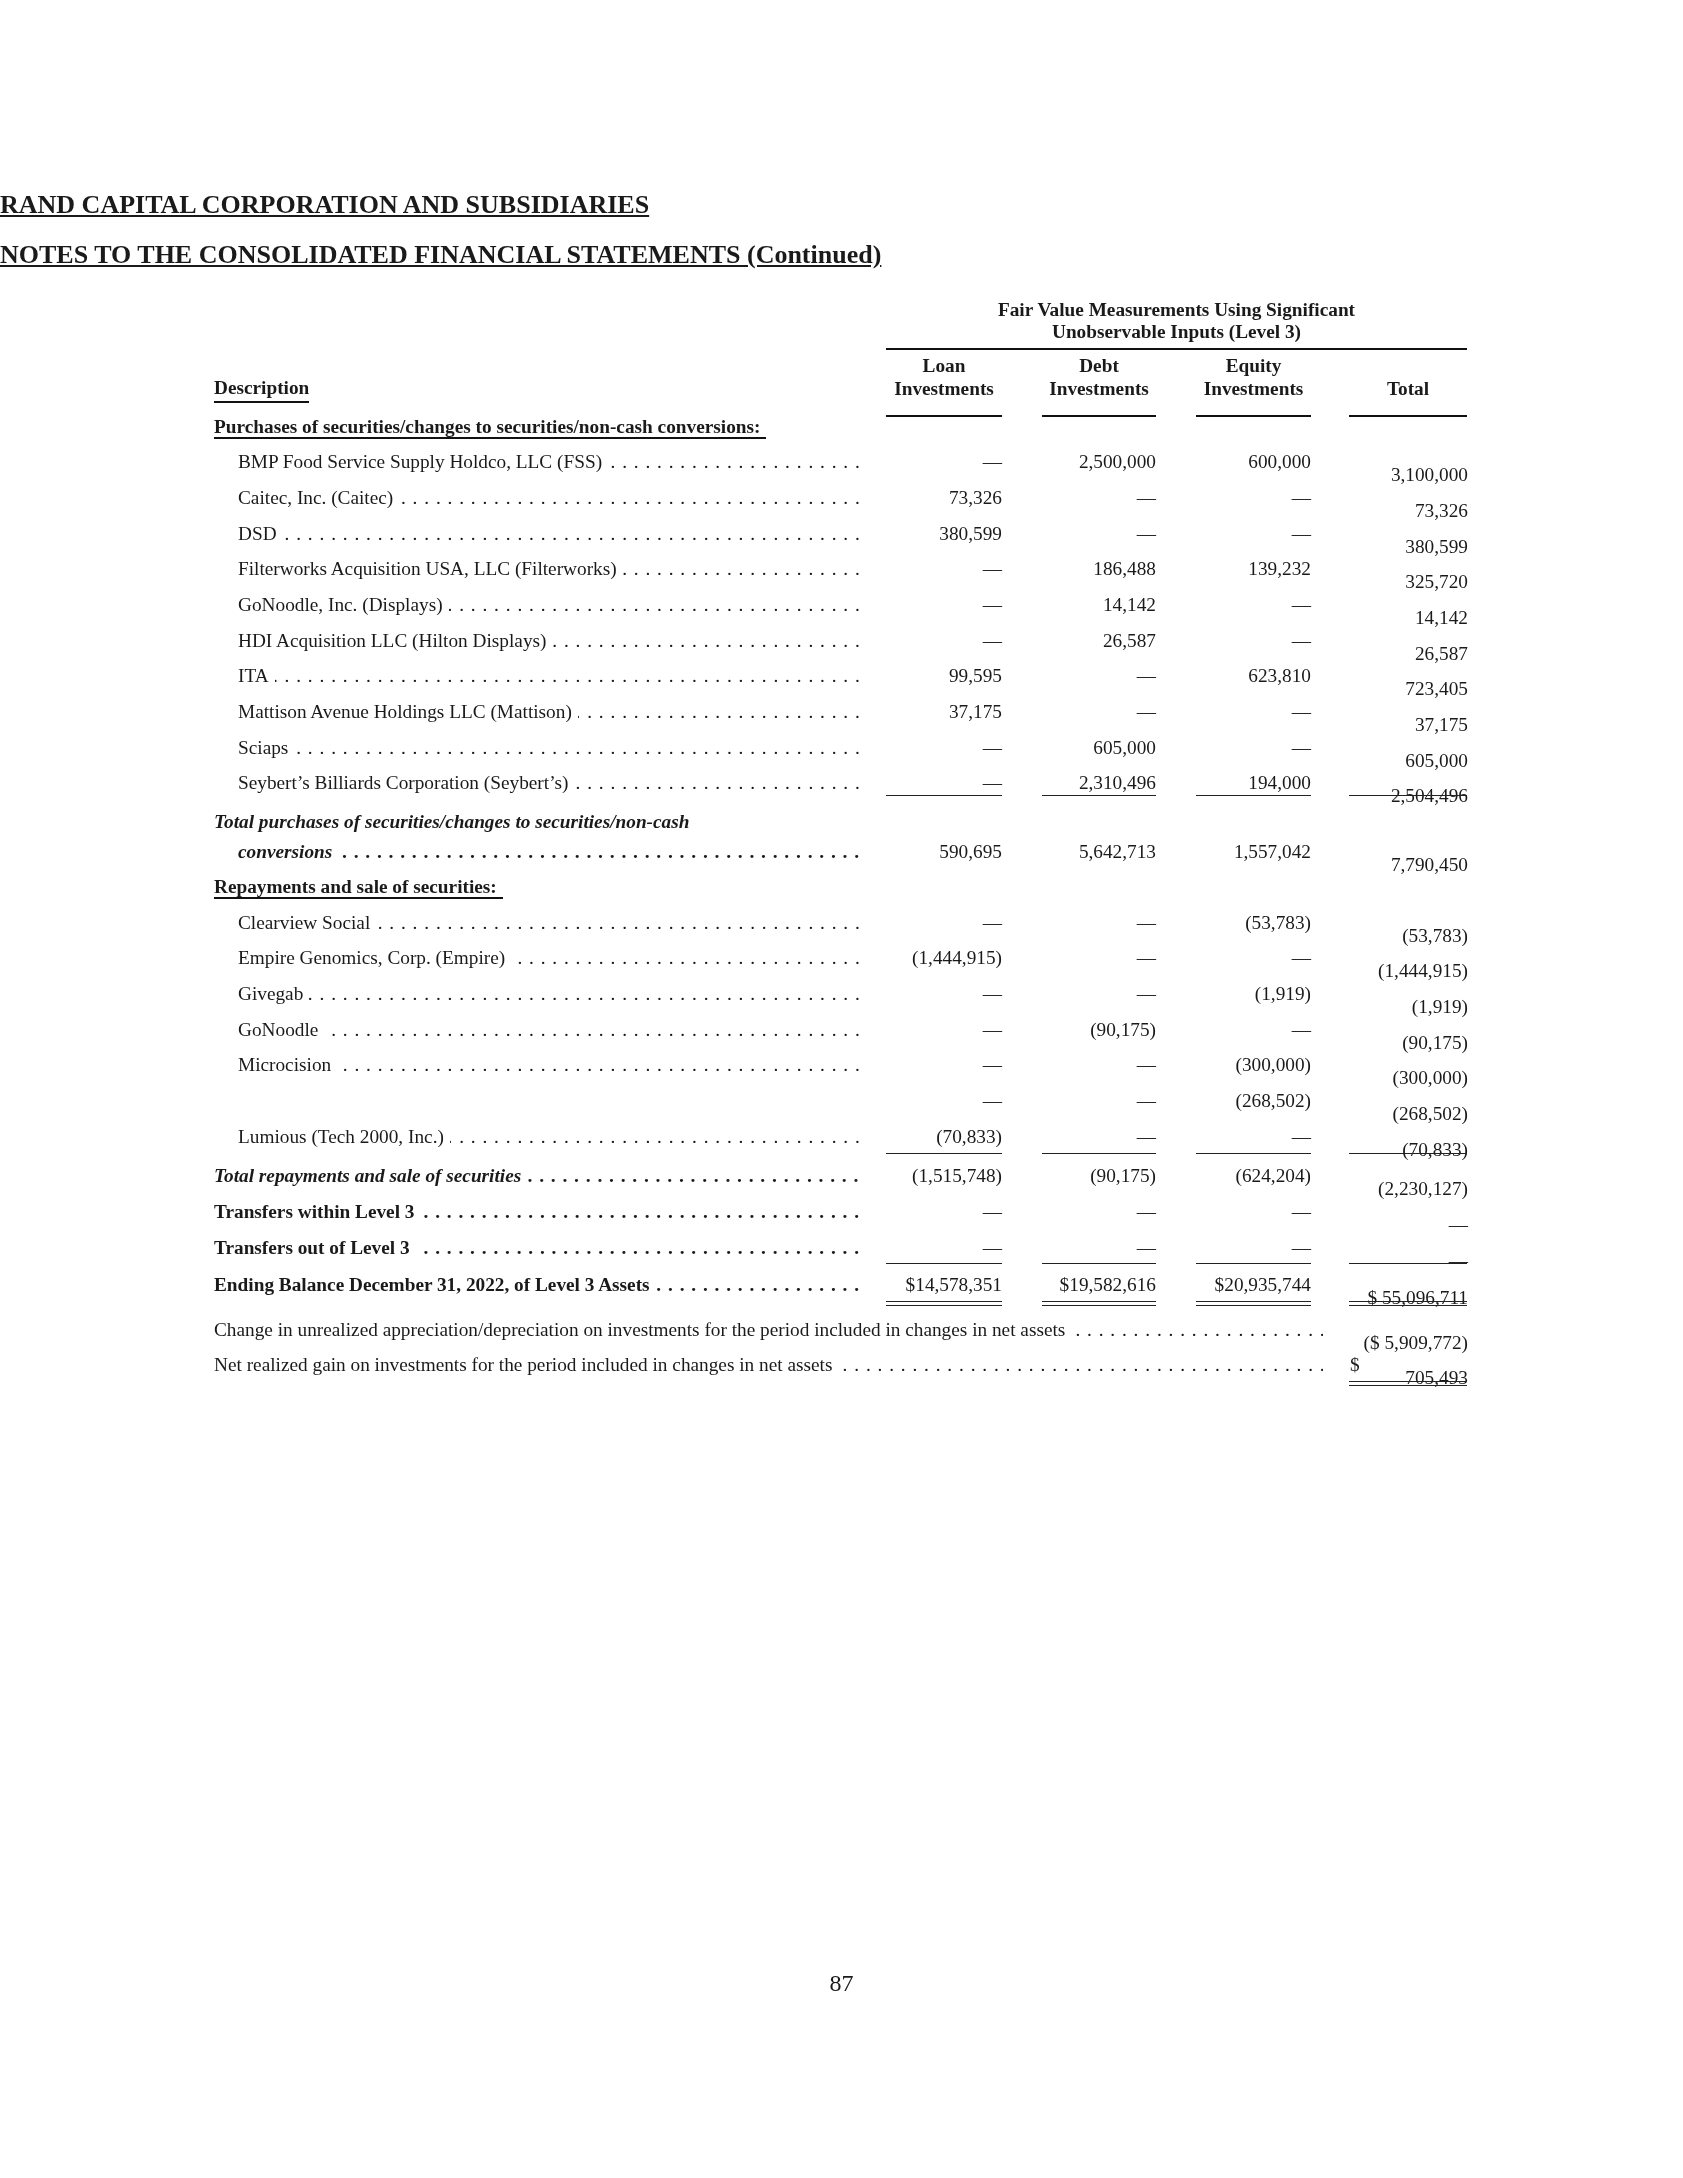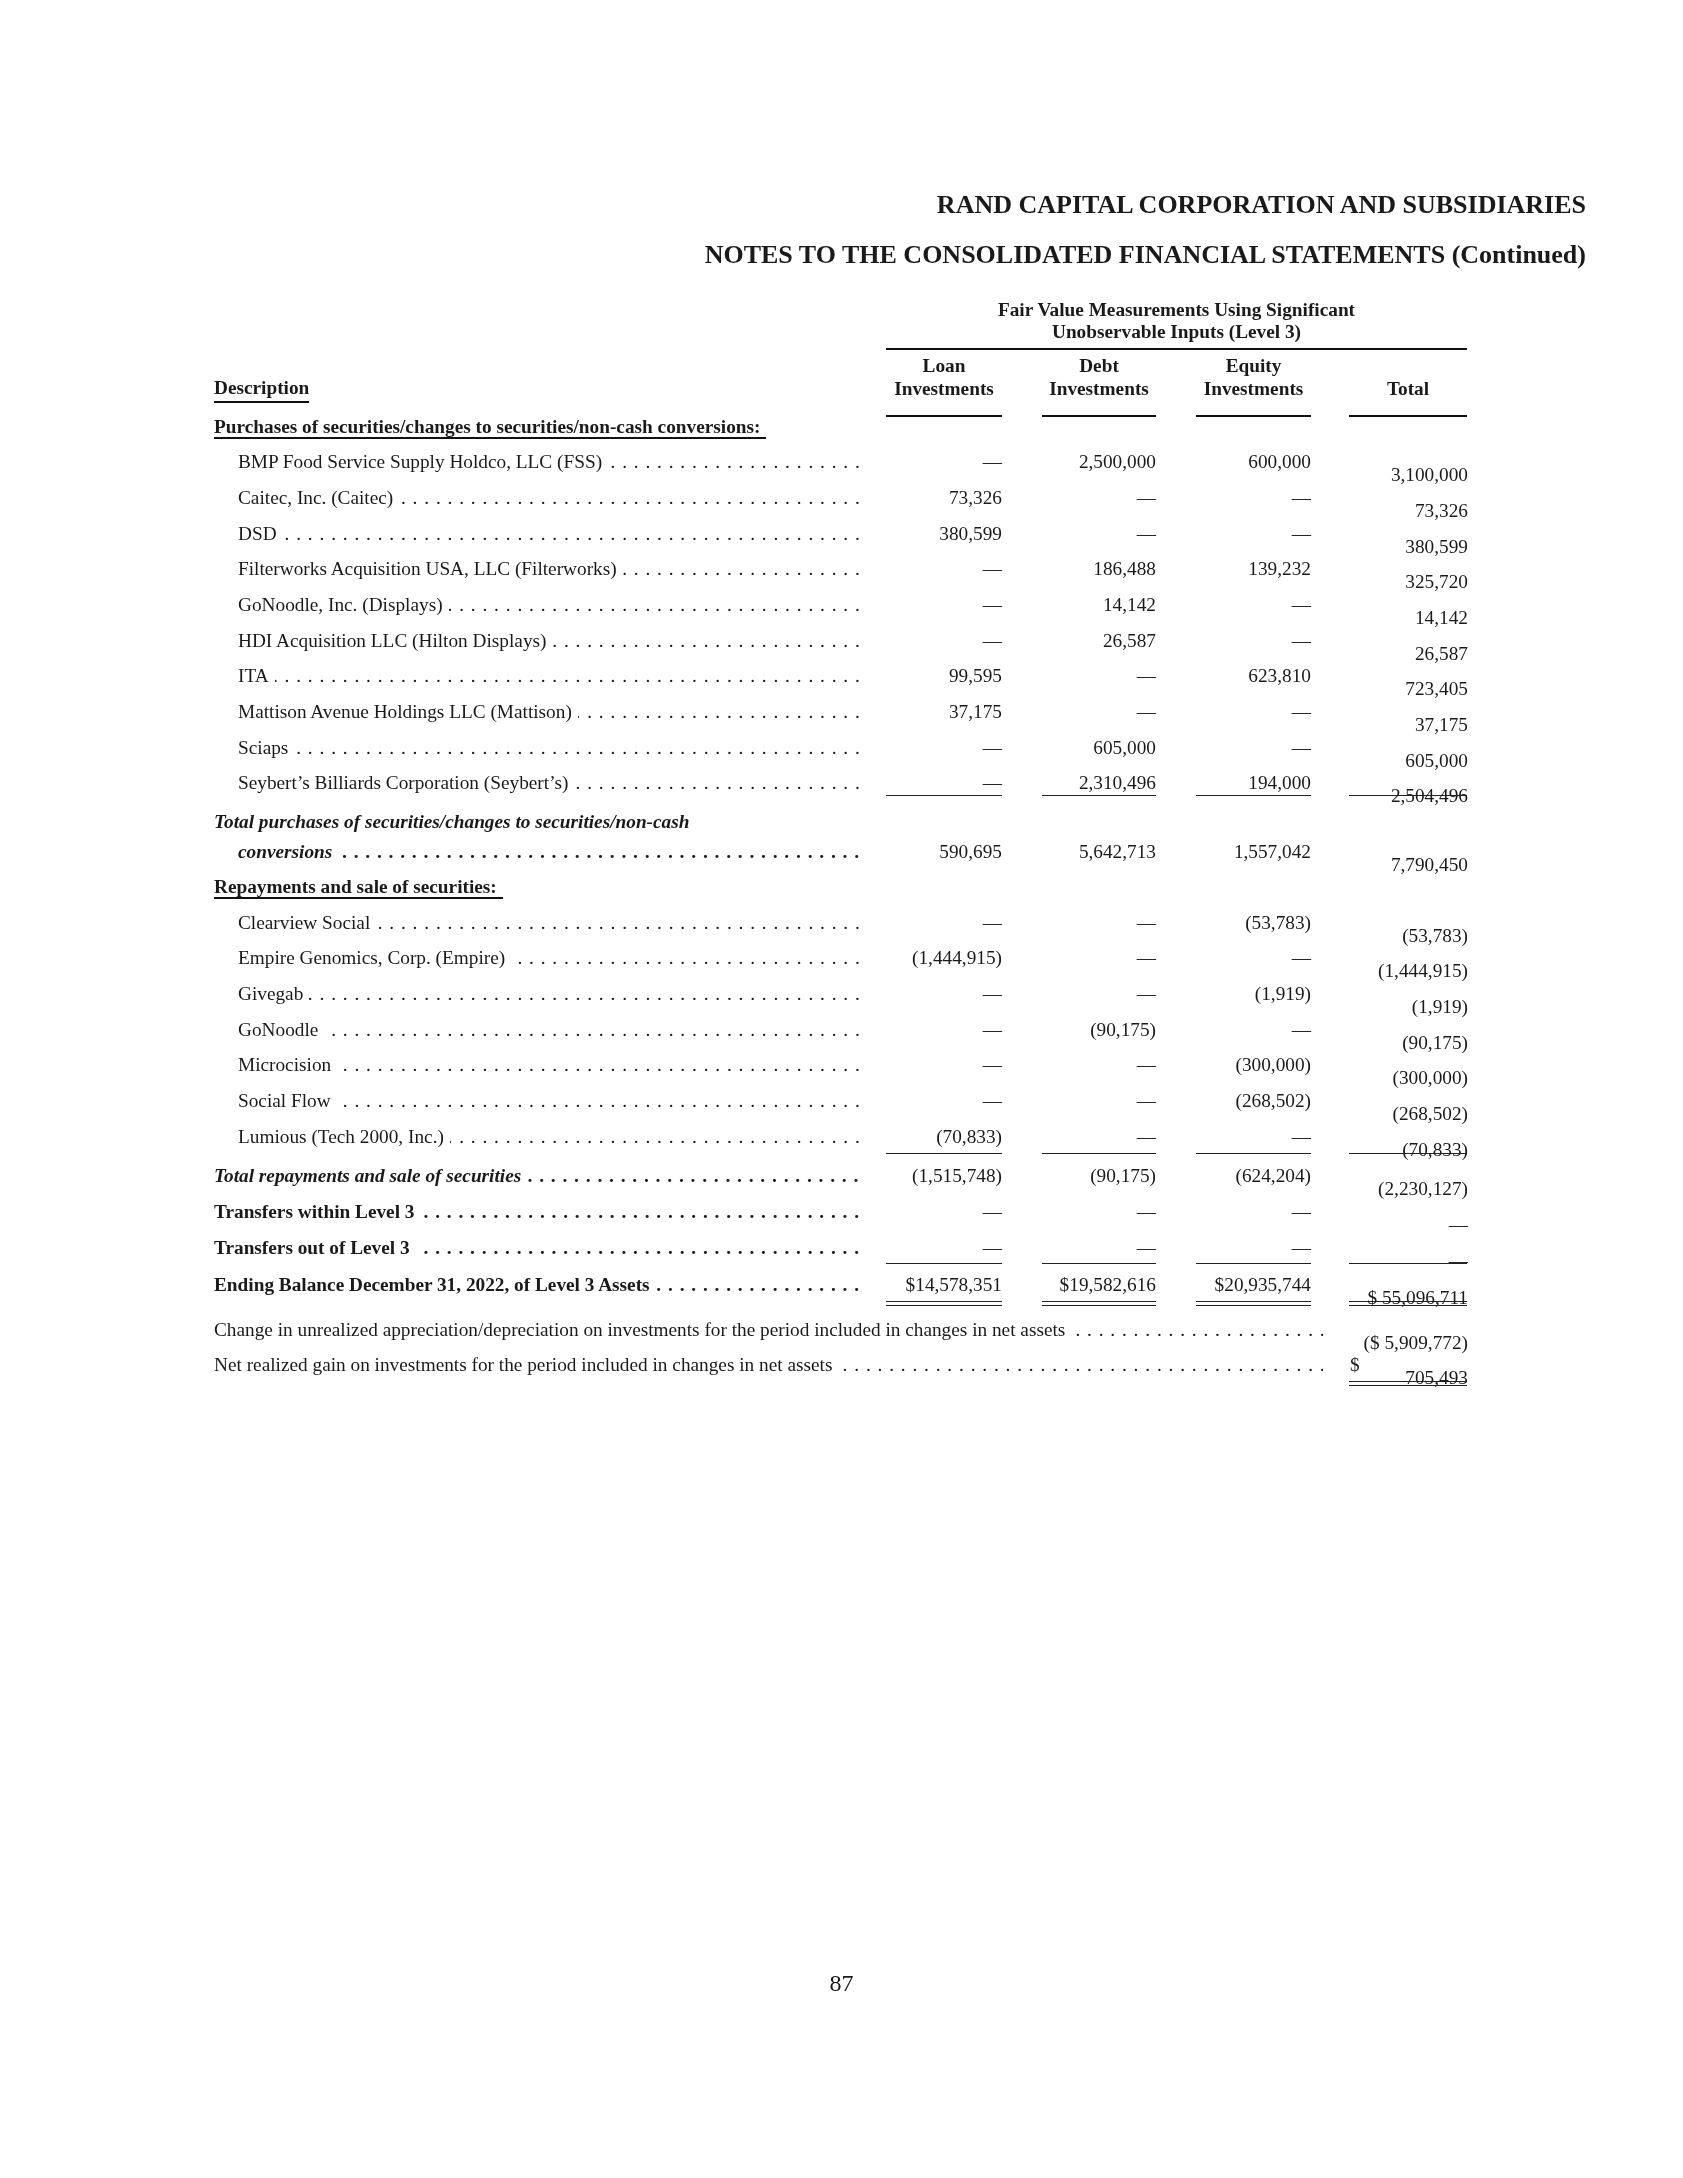--- a/index.html
+++ b/index.html
@@ -1,17 +1,17 @@
 <!DOCTYPE html>
 <html><head>
 <meta charset="utf-8">
 <style>
   html, body { margin:0; padding:0; background:#ffffff; }
   body { width:1683px; height:2178px; position:relative; font-family:"Liberation Serif", serif; color:#1a1a1a; }
-  .title { position:absolute; left:0; width:1586px; text-align:right; font-weight:bold; font-size:26px; }
+  .title { position:absolute; left:0; width:1586px; text-align:left; font-weight:bold; font-size:26px;text-decoration:underline; }
   #t1 { top:190px; }
   #t2 { top:240px; }
   .grp { position:absolute; left:886px; width:581px; top:299px; text-align:center; font-weight:bold; font-size:19.3px; line-height:22px; }
   .grpline { position:absolute; left:886px; width:581px; top:348px; height:0; border-top:2.5px solid #111; }
   .colhead { position:absolute; top:354px; text-align:center; font-weight:bold; font-size:19.3px; line-height:23px; }
   .colhead .u { display:block; border-bottom:2.5px solid #111; padding-bottom:15px; }
   .c1 { left:886px; width:116px; } .c2 { left:1042px; width:114px; } .c3 { left:1196px; width:115px; } .c4 { left:1349px; width:118px; }
   .deschead { position:absolute; left:214px; top:377px; font-weight:bold; font-size:19.3px; border-bottom:2.5px solid #111; padding-bottom:2px; }
   .row { position:absolute; left:214px; width:1259px; height:30px; font-size:19.3px; line-height:30px; }
   .lbl { position:absolute; left:0; width:649px; white-space:nowrap; overflow:hidden; }
@@ -191,21 +191,20 @@
       <span class="v v4 paren">(90,175)</span>
     </div>
     <div class="row" style="top: 1050px;">
       <div class="lbl ind"><span class="t">Microcision</span></div>
       <span class="v v1">—</span>
       <span class="v v2">—</span>
       <span class="v v3 paren">(300,000)</span>
       <span class="v v4 paren">(300,000)</span>
     </div>
     <div class="row" style="top: 1086px;">
-      <div class="lbl ind"><span class="t">Social Flow</span></div>
       <span class="v v1">—</span>
       <span class="v v2">—</span>
       <span class="v v3 paren">(268,502)</span>
       <span class="v v4 paren">(268,502)</span>
     </div>
     <div class="row" style="top: 1122px;">
       <div class="lbl ind"><span class="t">Lumious (Tech 2000, Inc.)</span></div>
       <span class="v v1 paren">(70,833)</span>
       <span class="v v2">—</span>
       <span class="v v3">—</span>

